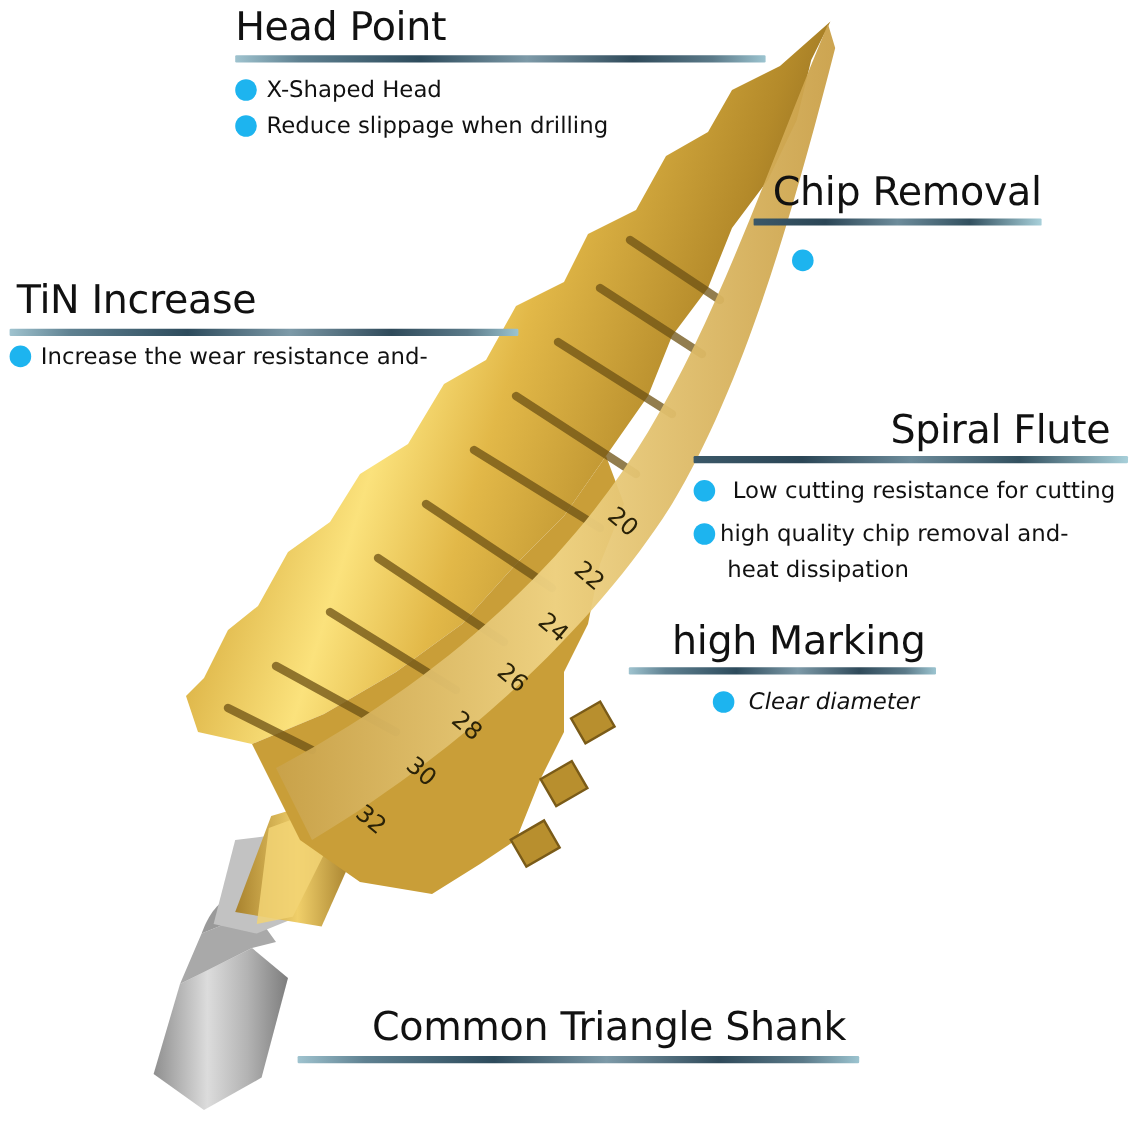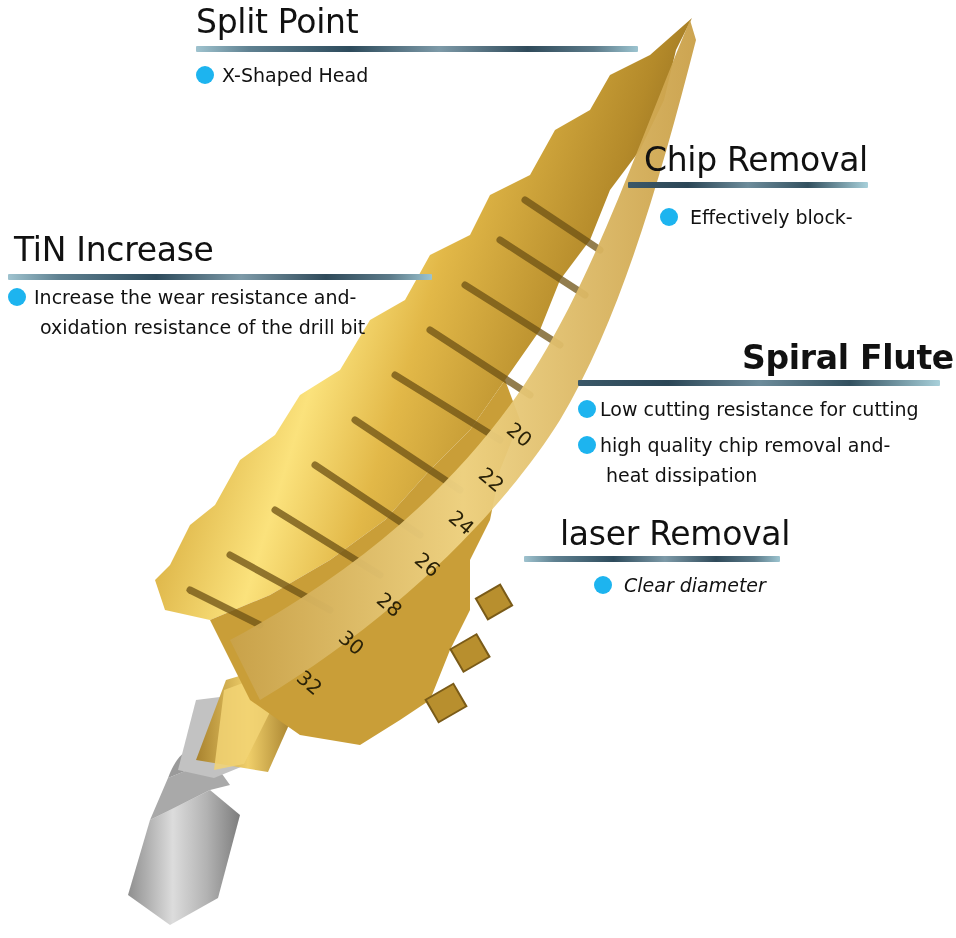--- a/index.html
+++ b/index.html
@@ -97,65 +97,68 @@
       <text x="480" y="485" transform="rotate(40 490 477)">22</text>
       <text x="450" y="528" transform="rotate(40 460 520)">24</text>
       <text x="416" y="570" transform="rotate(40 426 562)">26</text>
       <text x="378" y="610" transform="rotate(40 388 602)">28</text>
       <text x="340" y="648" transform="rotate(40 350 640)">30</text>
       <text x="298" y="688" transform="rotate(40 308 680)">32</text>
     </g>
   </svg>
 
   <div class="callout" style="left:196px; top:2px;">
-    <div class="title">Split Point</div>
+    <div class="title">Head Point</div>
     <div class="rule" style="width:442px; margin-top:4px; margin-left:0;"></div>
     <ul class="bullets" style="margin-top:8px;">
       <li><span class="dot"></span><span>X-Shaped Head</span></li>
+      <li><span class="dot"></span><span>Reduce slippage when drilling</span></li>
     </ul>
   </div>
 
   <div class="callout" style="left:628px; top:140px;">
     <div class="title" style="padding-left:16px;">Chip Removal</div>
     <div class="rule rev" style="width:240px; margin-top:2px;"></div>
     <ul class="bullets" style="margin-top:14px; margin-left:32px;">
       <li style="padding-left:30px;">
           <span class="dot"></span>
-          <span class="cont">Effectively block-</span>
         </li>
     </ul>
   </div>
 
   <div class="callout" style="left:8px; top:230px;">
     <div class="title" style="padding-left:6px;">TiN Increase</div>
     <div class="rule" style="width:424px; margin-top:4px;"></div>
     <ul class="bullets" style="margin-top:2px;">
       <li>
           <span class="dot"></span>
           <span class="cont">Increase the wear resistance and-</span>
-          <span class="cont" style="margin-left:6px;">oxidation resistance of the drill bit</span>
         </li>
     </ul>
   </div>
 
   <div class="callout" style="left:578px; top:338px;">
-    <div class="title" style="padding-left:164px;font-weight:bold;">Spiral Flute</div>
+    <div class="title" style="padding-left:164px;">Spiral Flute</div>
     <div class="rule rev" style="width:362px; margin-top:2px;"></div>
     <ul class="bullets" style="margin-top:8px;">
-      <li style="padding-left:22px;"><span class="dot"></span><span>Low cutting resistance for cutting</span></li>
+      <li style="padding-left:22px;text-align:center;"><span class="dot"></span><span>Low cutting resistance for cutting</span></li>
       <li style="padding-left:22px; margin-top:6px;">
           <span class="dot"></span>
           <span class="cont">high quality chip removal and-</span>
           <span class="cont" style="margin-left:6px;">heat dissipation</span>
         </li>
     </ul>
   </div>
 
   <div class="callout" style="left:524px; top:514px;">
-    <div class="title" style="padding-left:36px;">laser Removal</div>
+    <div class="title" style="padding-left:36px;">high Marking</div>
     <div class="rule" style="width:256px; margin-top:2px;"></div>
     <ul class="bullets" style="margin-top:8px; margin-left:70px;font-style:italic;">
       <li style="padding-left:30px;"><span class="dot"></span><span>Clear diameter</span></li>
     </ul>
   </div>
 
+  <div class="callout" style="left:248px; top:836px;">
+    <div class="title" style="padding-left:62px;">Common Triangle Shank</div>
+    <div class="rule" style="width:468px; margin-top:4px;"></div>
+  </div>
 
 </div>
 
 </body></html>

